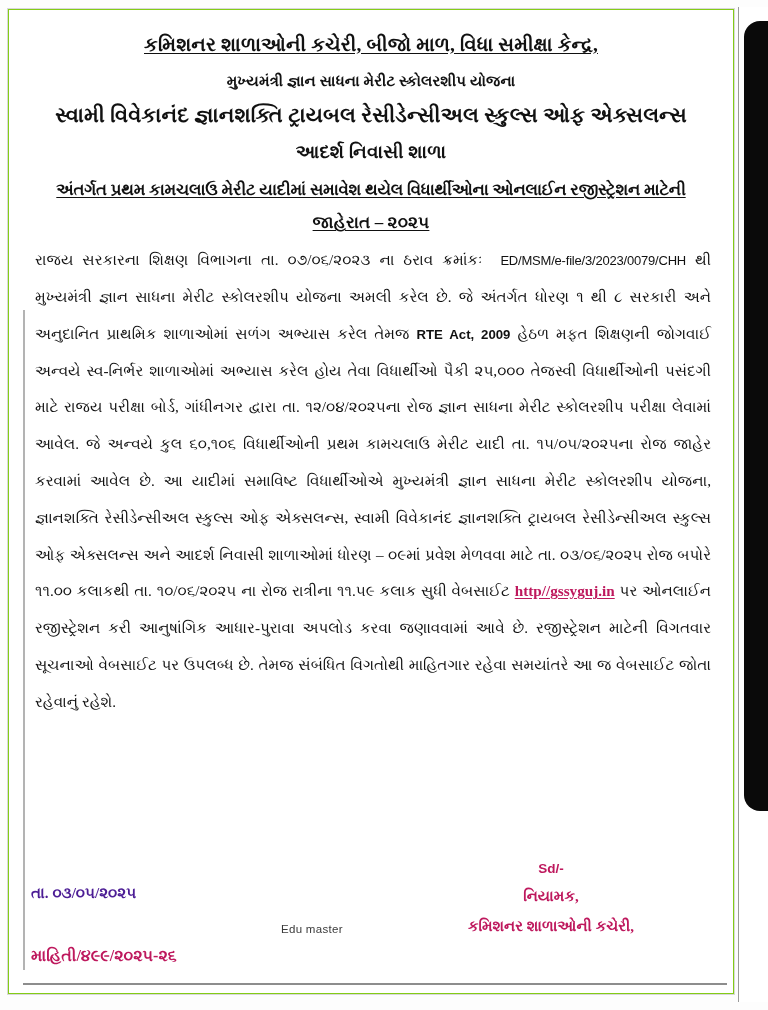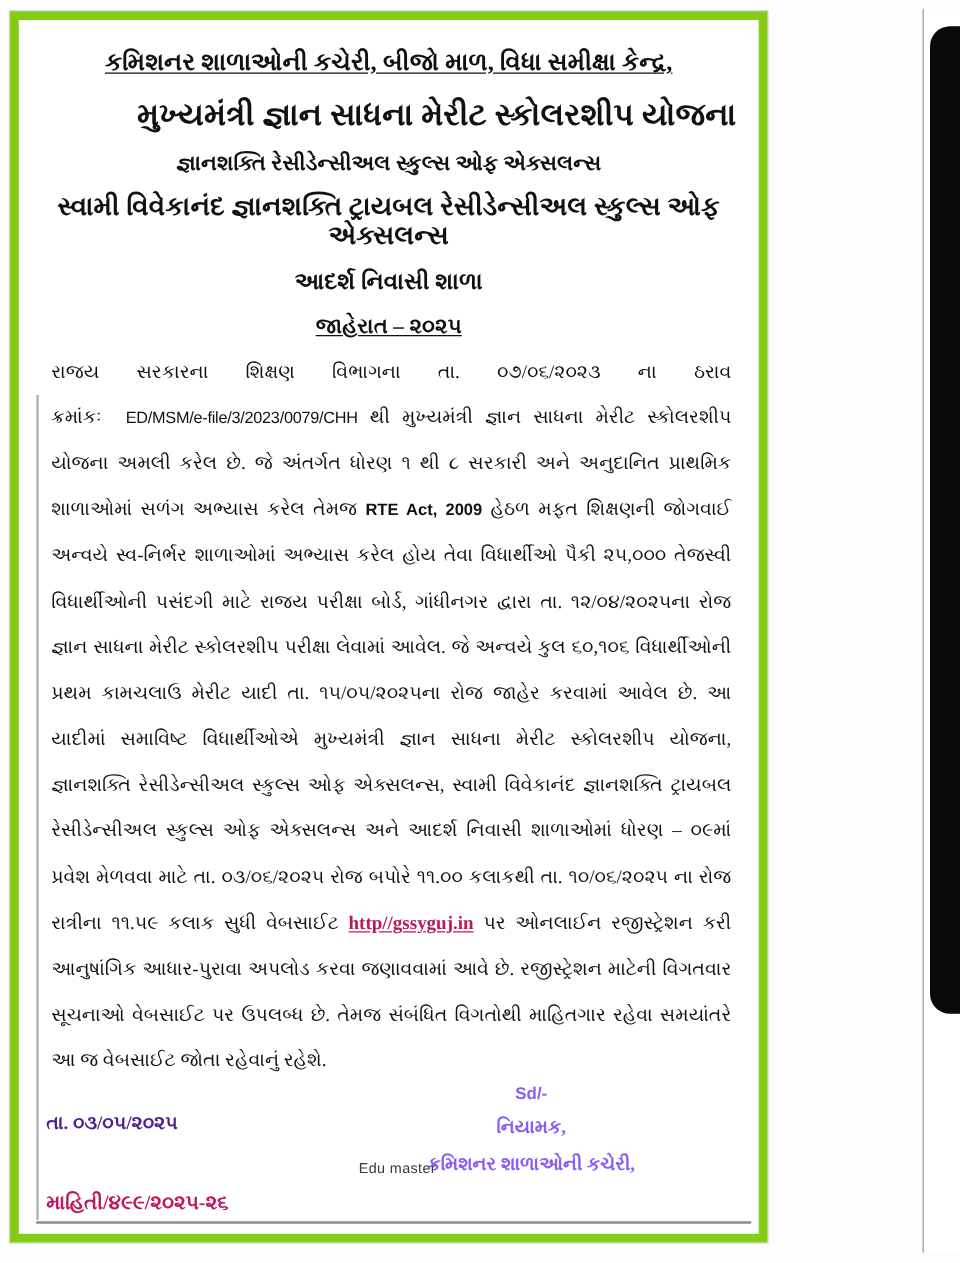--- a/index.html
+++ b/index.html
@@ -22,24 +22,24 @@
     position: absolute;
     inset: 0;
     background: #fdfdfd;
   }
 
   
   #paper-sheet {
     position: absolute;
     left: 8px;
     top: 9px;
-    width: 606px;
+    width: 726px;
     height: 985px;
     background: #ffffff;
-    border: 7px solid #84cc16;
+    border: 1px solid #84cc16;
     box-sizing: border-box;
     box-shadow: 0 0 0 1px #d8d8d8;
     overflow: hidden;
   }
 
   
   #left-margin-rule {
     position: absolute;
     left: 14px;
     top: 300px;
@@ -100,23 +100,22 @@
   #office-line-1 {
     font-size: 19.5px;
     margin: 14px 0 0 0;
     padding: 0 6px;
   }
   #office-line-2 {
     font-size: 19.5px;
     margin: 12px 0 0 0;
   }
   #scheme-line-1 {
-    font-size: 25px;
+    font-size: 15px;
     margin: 17px 0 0 0;
-    text-align: right;
   }
   #scheme-line-2 {
     font-size: 17px;
     margin: 14px 0 0 0;
   }
   #scheme-line-3 {
     font-size: 21px;
     margin: 14px 0 0 0;
   }
   #scheme-line-4 {
@@ -167,21 +166,21 @@
   
   #signature-block {
     position: absolute;
     right: 52px;
     top: 846px;
     width: 260px;
     text-align: center;
     font-size: 15px;
     line-height: 1.95;
     font-weight: bold;
-    color: #8b5cf6;
+    color: #be185d;
   }
   #sd-mark {
     font-family: "Liberation Sans", "DejaVu Sans", sans-serif;
     font-size: 13.5px;
     font-weight: bold;
   }
 
   #issue-date {
     position: absolute;
     left: 22px;
@@ -222,26 +221,26 @@
     <div id="left-margin-rule"></div>
     <div id="footer-rule"></div>
 
     <div class="doc-inner">
 
       <div class="hdg hdg-underline" id="office-line-1">કમિશનર શાળાઓની કચેરી, બીજો માળ, વિધા સમીક્ષા કેન્દ્ર,</div>
 
 
       <div class="hdg" id="scheme-line-1">મુખ્યમંત્રી જ્ઞાન સાધના મેરીટ સ્કોલરશીપ યોજના</div>
 
-      <div class="hdg" id="scheme-line-2">જ્ઞાનશક્તિ રેસીડેન્સીઅલ સ્કુલ્સ ઓફ એક્સલન્સ</div>
 
       <div class="hdg" id="scheme-line-3">સ્વામી વિવેકાનંદ જ્ઞાનશક્તિ ટ્રાયબલ રેસીડેન્સીઅલ સ્કુલ્સ ઓફ એક્સલન્સ</div>
 
       <div class="hdg" id="scheme-line-4">આદર્શ નિવાસી શાળા</div>
 
+      <div class="hdg hdg-underline" id="subject-line">અંતર્ગત પ્રથમ કામચલાઉ મેરીટ યાદીમાં સમાવેશ થયેલ વિધાર્થીઓના ઓનલાઈન રજીસ્ટ્રેશન માટેની</div>
 
       <div class="hdg hdg-underline" id="advert-line">જાહેરાત – ૨૦૨૫</div>
 
       <p id="notice-body"><span>રાજય સરકારના શિક્ષણ વિભાગના તા. ૦૭/૦૬/૨૦૨૩ ના ઠરાવ ક્રમાંકઃ</span>&nbsp;&nbsp;<span class="mono-ref nowrap">ED/MSM/e-file/3/2023/0079/CHH</span>&nbsp;<span>થી મુખ્યમંત્રી જ્ઞાન સાધના મેરીટ સ્કોલરશીપ યોજના અમલી કરેલ છે. જે અંતર્ગત ધોરણ ૧ થી ૮ સરકારી અને અનુદાનિત પ્રાથમિક શાળાઓમાં સળંગ અભ્યાસ કરેલ તેમજ</span>&nbsp;<span class="lat nowrap">RTE Act, 2009</span>&nbsp;<span>હેઠળ મફત શિક્ષણની જોગવાઈ અન્વયે સ્વ-નિર્ભર શાળાઓમાં અભ્યાસ કરેલ હોય તેવા વિધાર્થીઓ પૈકી ૨૫,૦૦૦ તેજસ્વી વિધાર્થીઓની પસંદગી માટે રાજય પરીક્ષા બોર્ડ, ગાંધીનગર દ્વારા તા. ૧૨/૦૪/૨૦૨૫ના રોજ જ્ઞાન સાધના મેરીટ સ્કોલરશીપ પરીક્ષા લેવામાં આવેલ. જે અન્વયે કુલ ૬૦,૧૦૬ વિધાર્થીઓની પ્રથમ કામચલાઉ મેરીટ યાદી તા. ૧૫/૦૫/૨૦૨૫ના રોજ જાહેર કરવામાં આવેલ છે. આ યાદીમાં સમાવિષ્ટ વિધાર્થીઓએ મુખ્યમંત્રી જ્ઞાન સાધના મેરીટ સ્કોલરશીપ યોજના, જ્ઞાનશક્તિ રેસીડેન્સીઅલ સ્કુલ્સ ઓફ એક્સલન્સ, સ્વામી વિવેકાનંદ જ્ઞાનશક્તિ ટ્રાયબલ રેસીડેન્સીઅલ સ્કુલ્સ ઓફ એક્સલન્સ અને આદર્શ નિવાસી શાળાઓમાં ધોરણ – ૦૯માં પ્રવેશ મેળવવા માટે તા. ૦૩/૦૬/૨૦૨૫ રોજ બપોરે ૧૧.૦૦ કલાકથી તા. ૧૦/૦૬/૨૦૨૫ ના રોજ રાત્રીના ૧૧.૫૯ કલાક સુધી વેબસાઈટ</span>&nbsp;<a href="#" id="portal-url">http//gssyguj.in</a>&nbsp;<span>પર ઓનલાઈન રજીસ્ટ્રેશન કરી આનુષાંગિક આધાર-પુરાવા અપલોડ કરવા જણાવવામાં આવે છે. રજીસ્ટ્રેશન માટેની વિગતવાર સૂચનાઓ વેબસાઈટ પર ઉપલબ્ધ છે. તેમજ સંબંધિત વિગતોથી માહિતગાર રહેવા સમયાંતરે આ જ વેબસાઈટ જોતા રહેવાનું રહેશે.</span></p>
 
     </div>
 
     <div id="signature-block">
       <div id="sd-mark">Sd/-</div>
       <div>નિયામક,</div>

